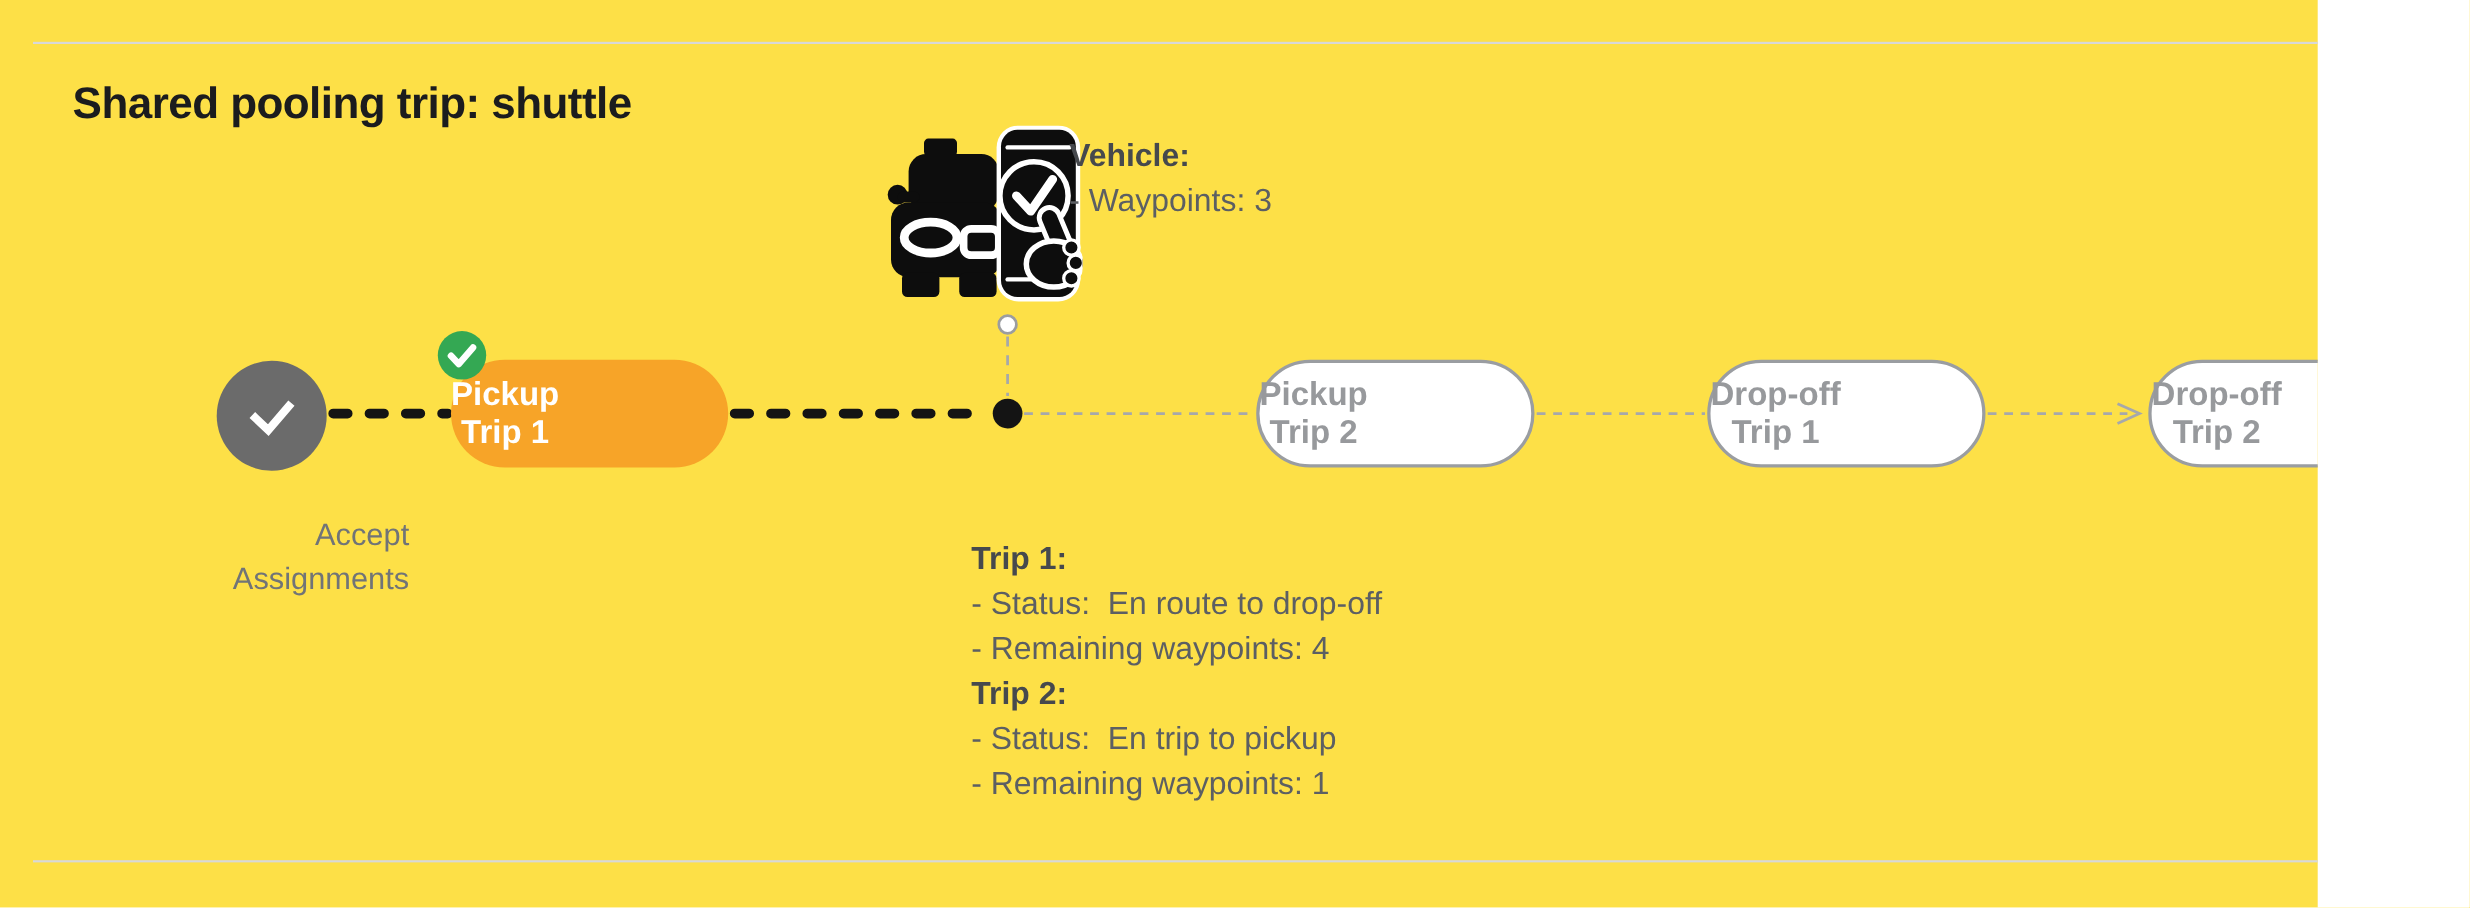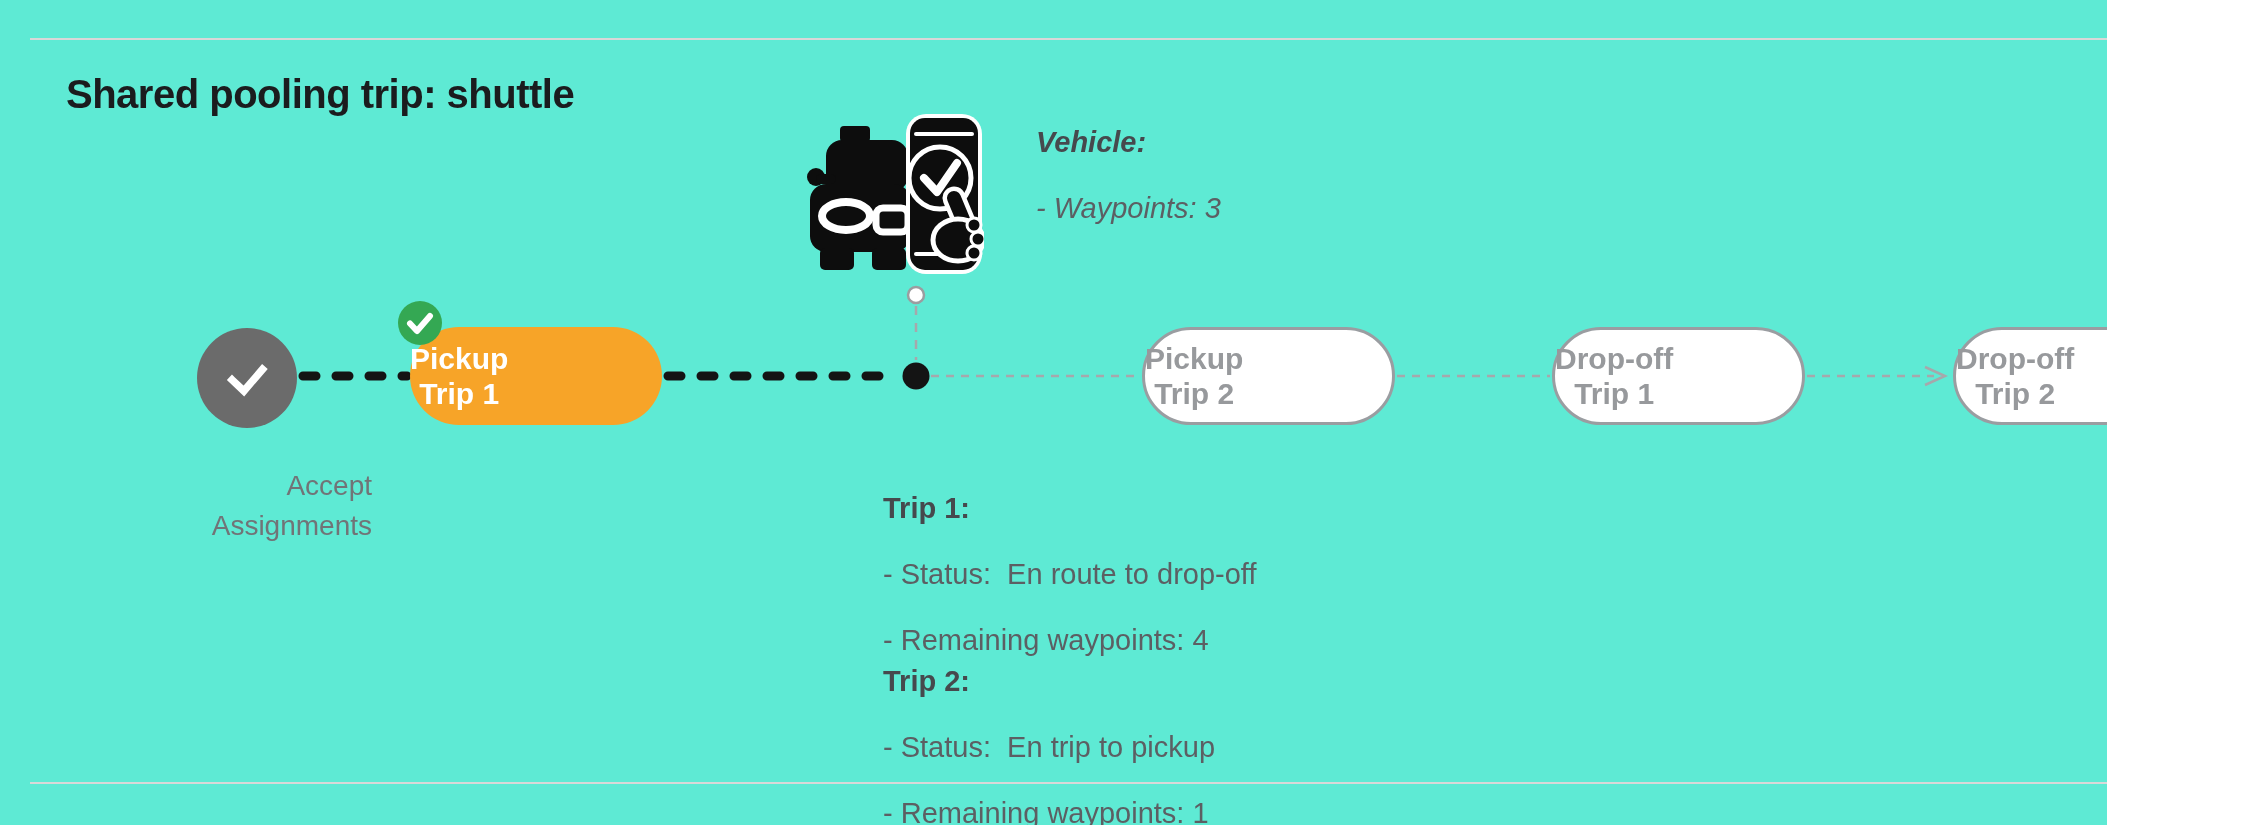--- a/index.html
+++ b/index.html
@@ -1,17 +1,17 @@
 <!DOCTYPE html>
 <html><head>
 <meta charset="utf-8">
 <style>
   html,body{margin:0;padding:0;background:#fff;}
   .canvas{
-    position:relative;width:2107px;height:825px;background:#5eead4;
+    position:relative;width:2107px;height:825px;background:#fde047;
     font-family:"Liberation Sans",sans-serif;overflow:hidden;
   }
   .rule{position:absolute;left:30px;width:2186px;height:2px;background:#d8d8d8;}
   .rule-top{top:38px;}
   .rule-bottom{top:782px;}
   .title{
     position:absolute;left:66px;top:72px;
     font-size:40px;font-weight:700;color:#1b1c1e;letter-spacing:-0.5px;line-height:44px;
   }
   .connectors{position:absolute;left:0;top:0;width:2245px;height:825px;pointer-events:none;}
@@ -34,22 +34,22 @@
   .p2{left:1142px;width:253px;}
   .p3{left:1552px;width:253px;}
   .p4{left:1953px;width:254px;}
   .badge{
     position:absolute;left:398px;top:301px;width:44px;height:44px;border-radius:50%;
     background:#34a853;display:flex;align-items:center;justify-content:center;z-index:3;
   }
   .vehicle-icon{position:absolute;left:806px;top:114px;width:178px;height:164px;}
   .info{position:absolute;font-size:29px;line-height:41px;color:#5c5f63;}
   .info .info-heading{font-weight:700;color:#46494d;}
-  .info .info-line{white-space:pre-wrap;margin-top:25px;}
-  .vehicle-info{left:1036px;top:122px;font-style:italic;}
+  .info .info-line{white-space:pre-wrap;}
+  .vehicle-info{left:972px;top:122px;}
   .trip-info{left:883px;top:488px;}
 </style>
 </head>
 <body>
 
 <div class="canvas">
 
   <div class="rule rule-top"></div>
   <div class="rule rule-bottom"></div>
 

